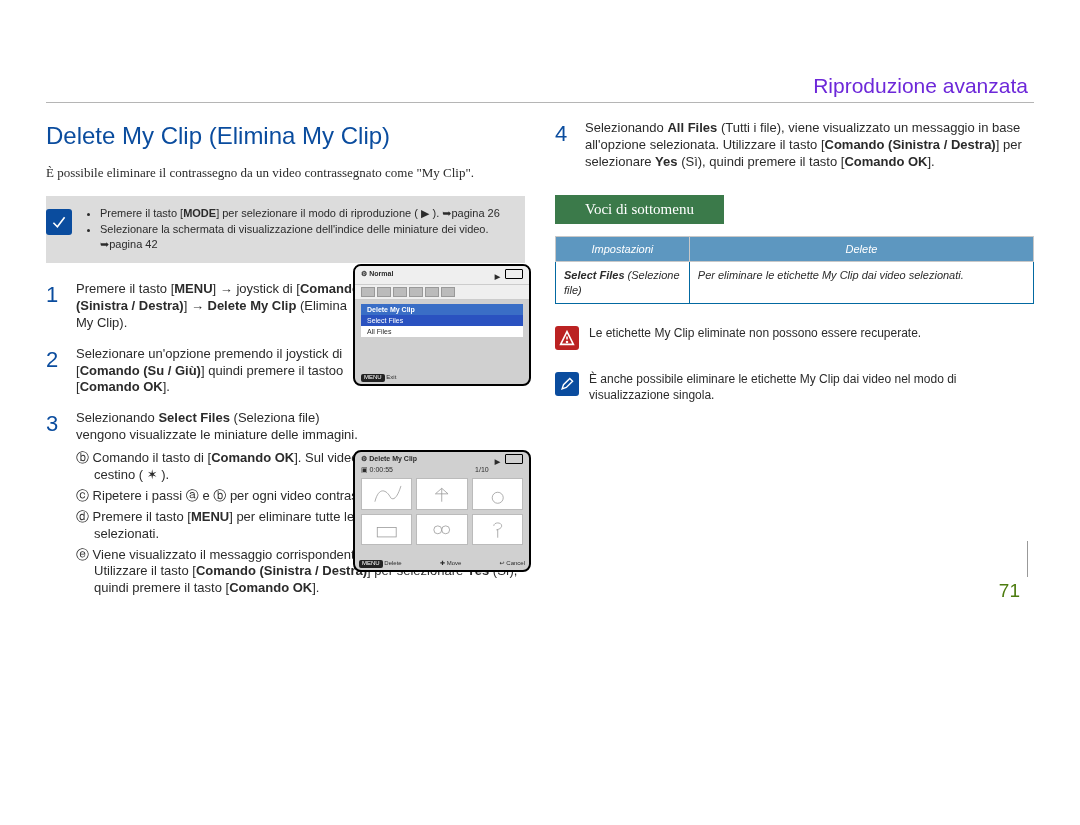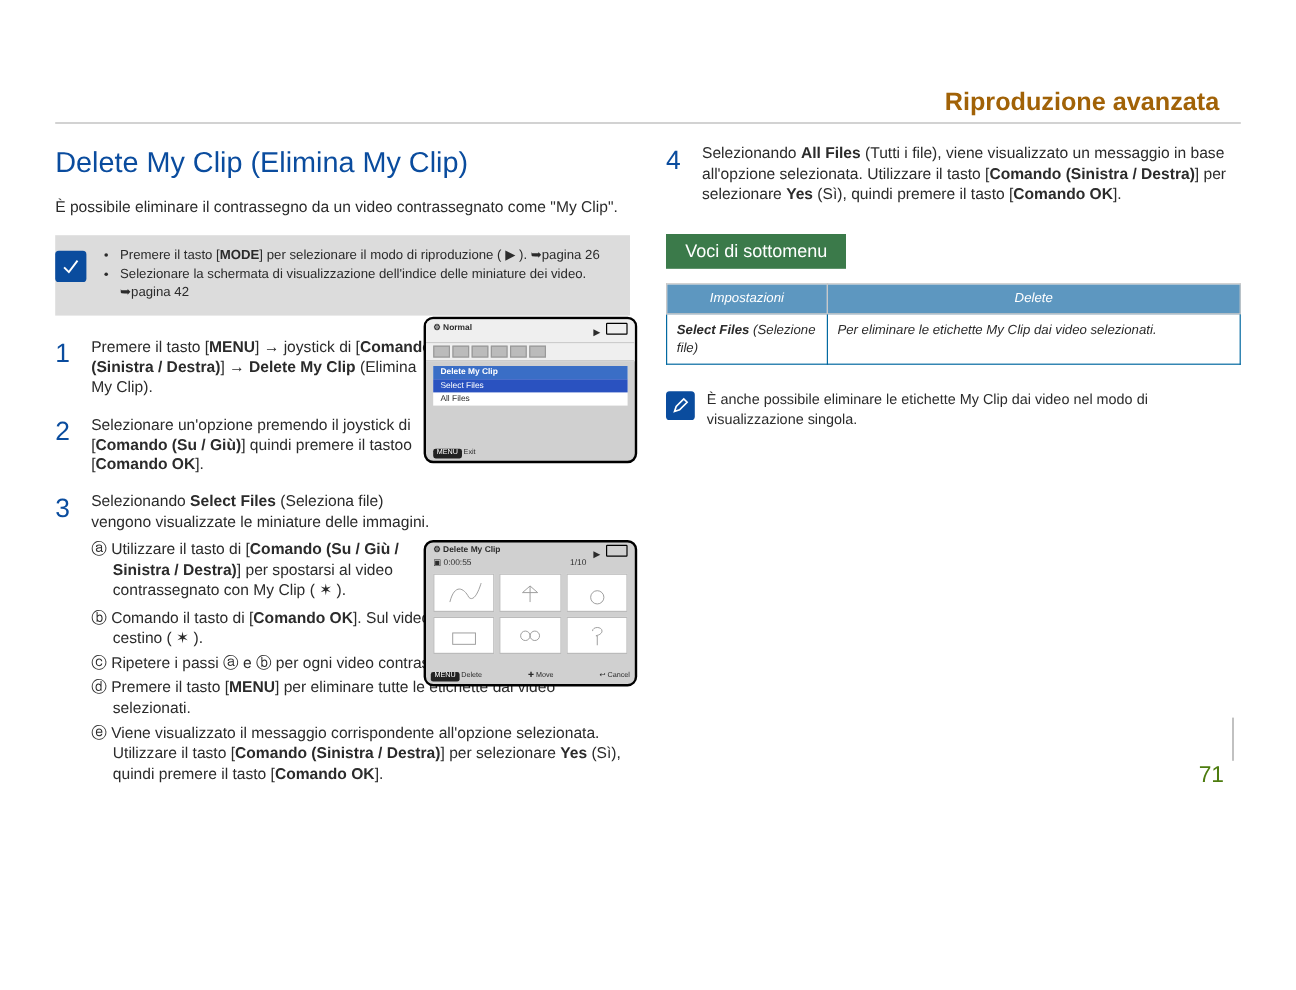--- a/index.html
+++ b/index.html
@@ -23,35 +23,35 @@
   }
   .page{
     padding:60px 46px 40px 46px;
     position:relative;
   }
   .header-rule{
     border:none;border-top:1px solid #b5b5b5;
     position:absolute;left:46px;right:46px;top:95px;
   }
   .breadcrumb{
-    position:absolute; right:64px; top:72px;
-    font-size:21px; color:#a16207; font-weight:700;
+    position:absolute; right:52px; top:72px;
+    font-size:21px; color:#6d28d9; font-weight:400;
   }
   .columns{
     display:flex; gap:30px;
     margin-top:60px;
     justify-content:flex-end;
   }
   .col{flex:1;}
   h1.title{
     color:var(--blue);
     font-size:24px; font-weight:400;
     margin:0 0 14px 0;
   }
-  .intro{margin:0 0 14px 0;}
+  .intro{margin:0 0 14px 0;font-family:Liberation Serif, serif;}
   .callout{
     display:flex; gap:12px;
     background:var(--gray-bg);
     padding:10px 0;
     font-size:11px;
     align-items:flex-start;
   }
   .callout .icon-box{
     width:26px;height:26px;
     background:var(--blue);
@@ -133,23 +133,24 @@
   ol.steps-r > li{position:relative;padding-left:30px;}
   ol.steps-r > li::before{
     content:"4";
     position:absolute;left:0;top:0;
     font-size:22px;color:var(--blue);font-weight:300;
   }
   .sub-head{
     display:inline-block;
     background:var(--green);
     color:#fff;
-    padding:5px 16px;
+    padding:5px 30px;
     font-size:15px;font-weight:400;
     margin:6px 0 12px 0;
+    font-family:Liberation Serif, serif;
   }
   table.tbl{
     width:100%; border-collapse:collapse;
     font-size:11px;
     border:1px solid #c8c8c8;
     font-style:italic;
   }
   table.tbl th{
     background:var(--cyan-hdr);
     color:#fff; font-weight:400;
@@ -216,25 +217,20 @@
       <ol class="steps">
         <li style="max-width:290px;">
           <span>Premere il tasto [</span><b>MENU</b><span>] → joystick di [</span><b>Comando (Sinistra / Destra)</b><span>] → </span><b>Delete My Clip</b><span> (Elimina My Clip).</span>
         </li>
         <li style="max-width:290px;">
           <span>Selezionare un'opzione premendo il joystick di [</span><b>Comando (Su / Giù)</b><span>] quindi premere il tastoo [</span><b>Comando OK</b><span>].</span>
         </li>
         <li>
           <div style="max-width:290px;">
             <span>Selezionando </span><b>Select Files</b><span> (Seleziona file) vengono visualizzate le miniature delle immagini.</span>
-          </div>
-          <div class="step-sub" style="max-width:290px;">
-            <div class="sub-item">
-              <span>ⓐ Utilizzare il tasto di [</span><b>Comando (Su / Giù / Sinistra / Destra)</b><span>] per spostarsi al video contrassegnato con My Clip ( ✶ ).</span>
-            </div>
           </div>
           <div class="step-sub">
             <div class="sub-item">
               <span>ⓑ Comando il tasto di [</span><b>Comando OK</b><span>]. Sul video compare l'icona con il cestino ( ✶ ).</span>
             </div>
             <div class="sub-item">ⓒ Ripetere i passi ⓐ e ⓑ per ogni video contrassegnato con My Clip ( ✶ ).</div>
             <div class="sub-item">
               <span>ⓓ Premere il tasto [</span><b>MENU</b><span>] per eliminare tutte le etichette dai video selezionati.</span>
             </div>
             <div class="sub-item">
@@ -332,20 +328,30 @@
           <th style="width:28%;">Impostazioni</th>
           <th>Delete</th>
         </tr>
         <tr>
           <td><b>Select Files</b><span> (Selezione file)</span></td>
           <td>Per eliminare le etichette My Clip dai video selezionati.</td>
         </tr>
       </tbody>
         </table>
 
+      <div class="note warn">
+        <div class="ico">
+          <svg viewBox="0 0 20 20">
+              <path d="M10 2 L18 18 L2 18 Z"></path>
+              <line x1="10" y1="8" x2="10" y2="12"></line>
+              <circle cx="10" cy="15" r="0.6" fill="#fff"></circle>
+            </svg>
+        </div>
+        <div>Le etichette My Clip eliminate non possono essere recuperate.</div>
+      </div>
 
       <div class="note tip">
         <div class="ico">
           <svg viewBox="0 0 20 20">
               <path d="M3 17 L5 11 L14 2 L18 6 L9 15 Z"></path>
             </svg>
         </div>
         <div>È anche possibile eliminare le etichette My Clip dai video nel modo di visualizzazione singola.</div>
       </div>
     </div>

